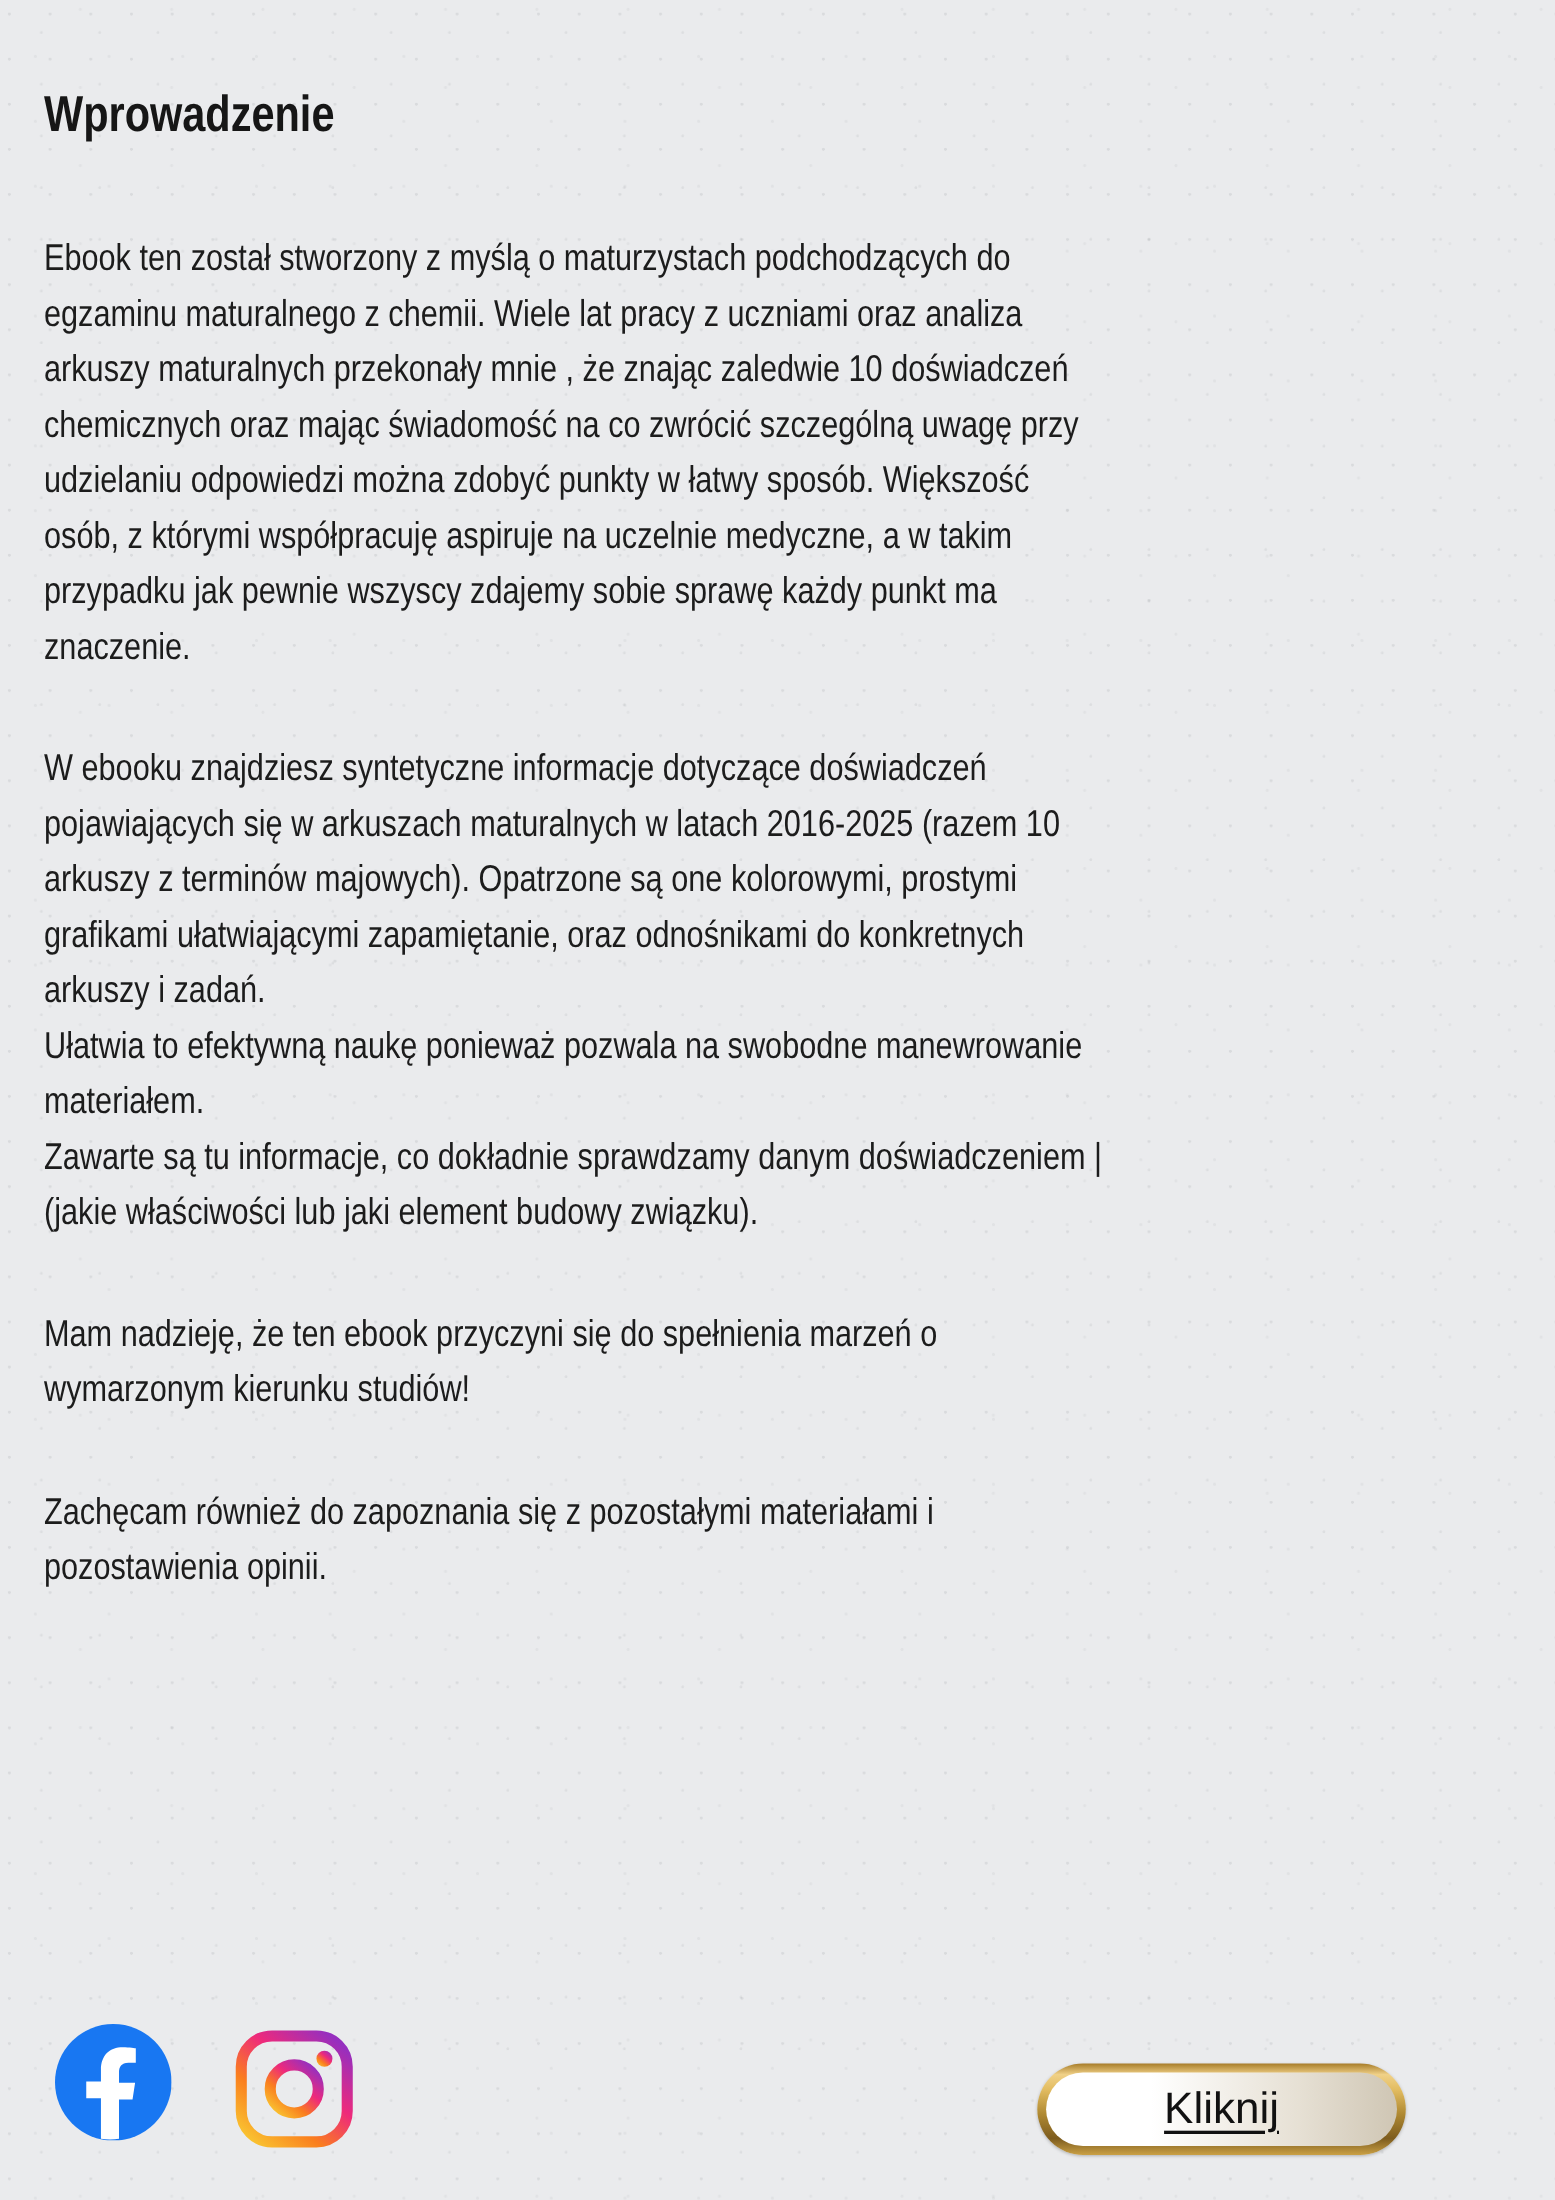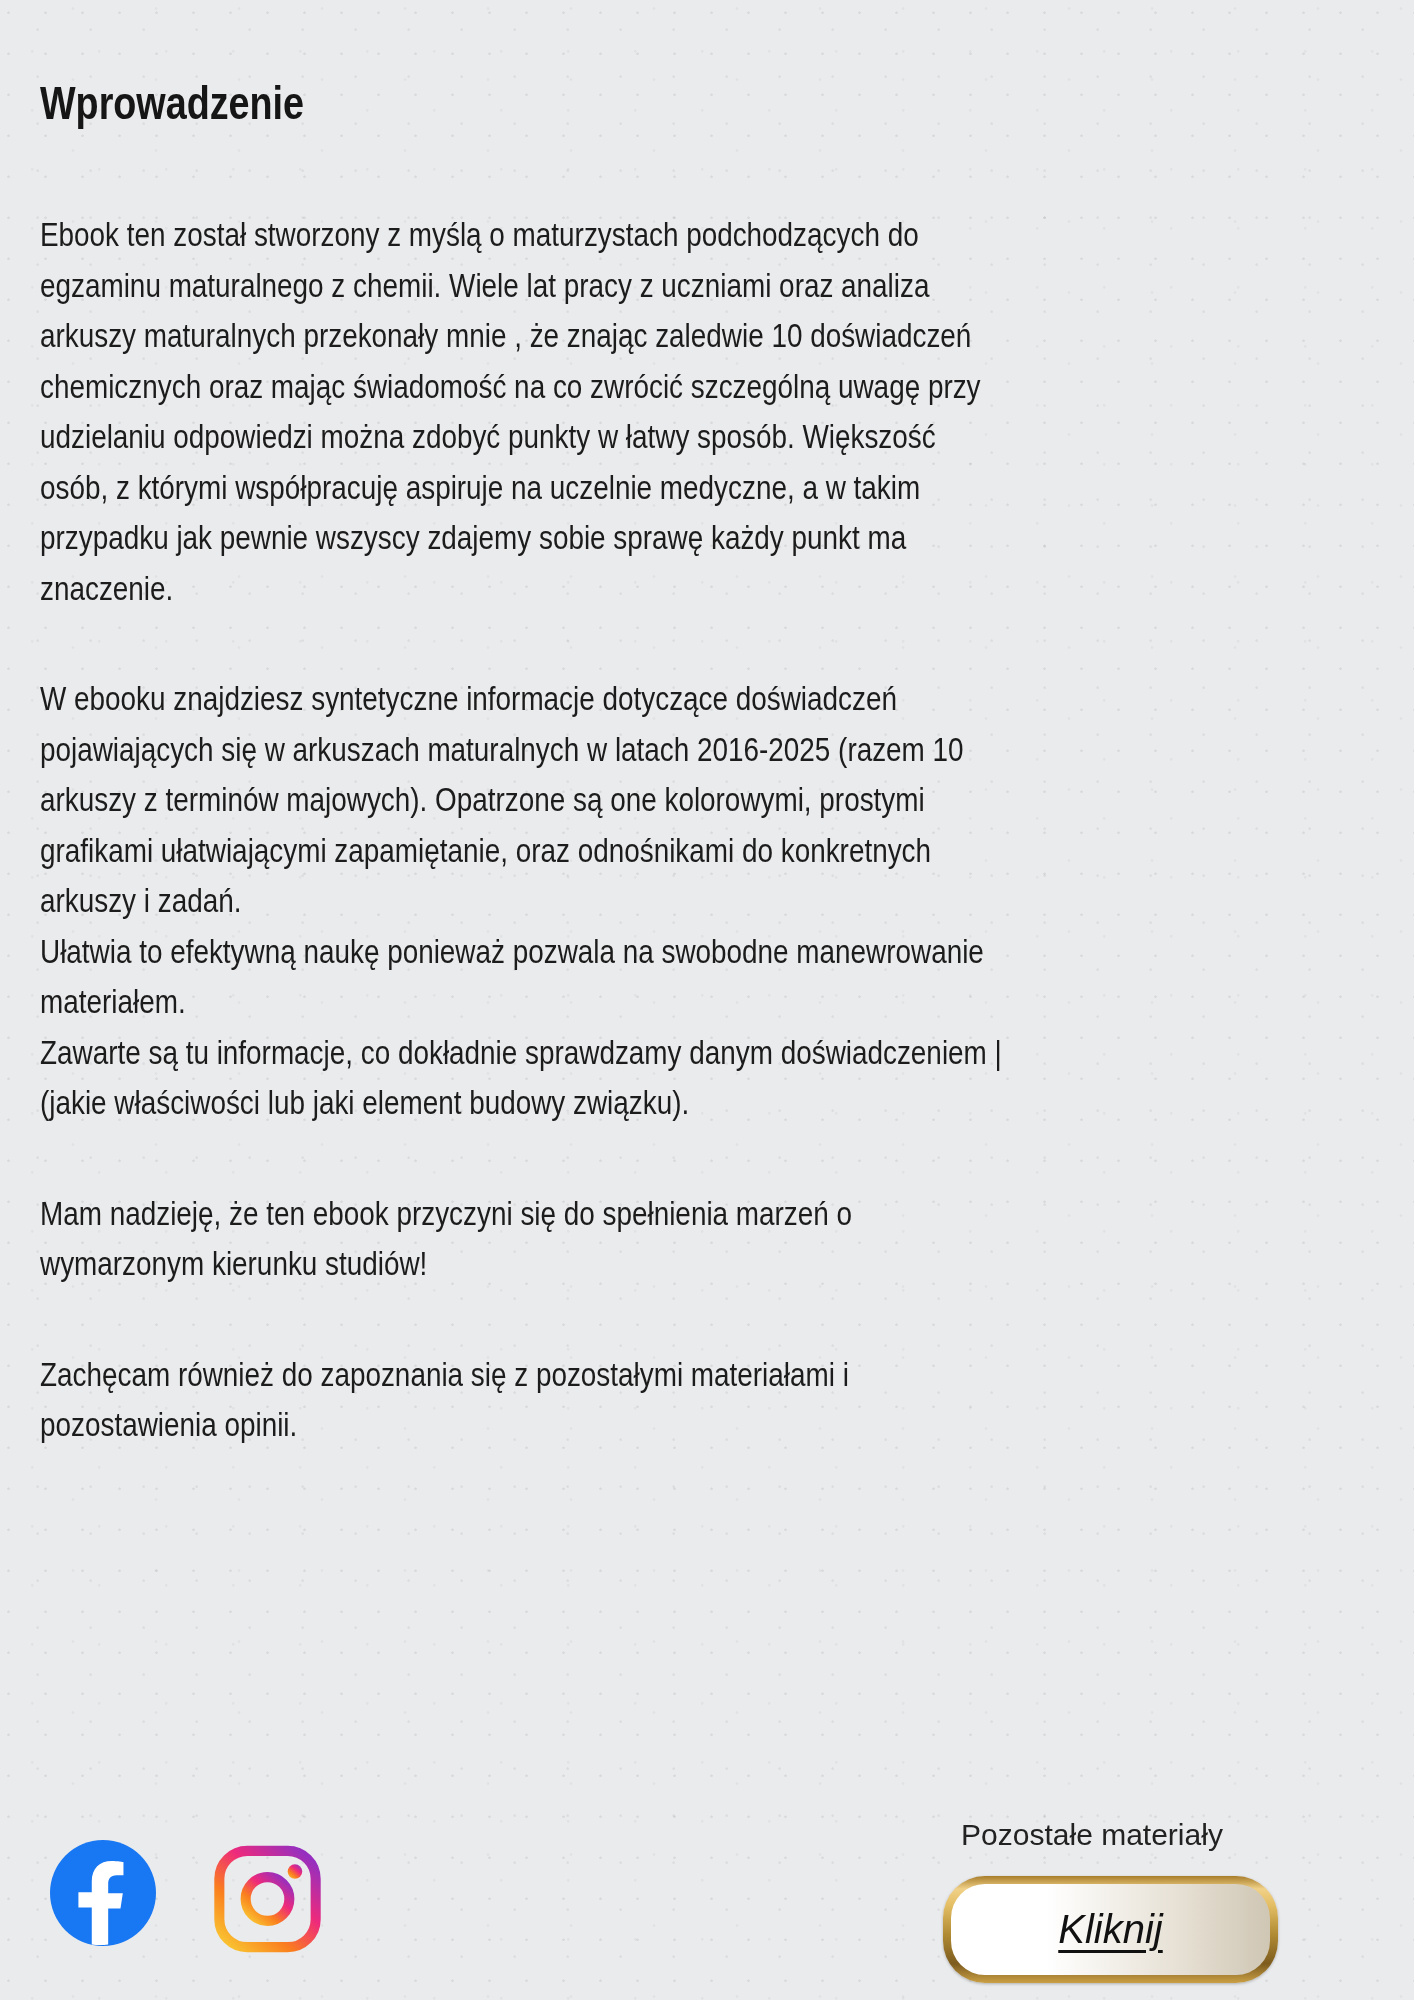--- a/index.html
+++ b/index.html
@@ -62,29 +62,28 @@
     text-align: center;
     font-size: 30px;
     color: #222222;
   }
 
   .gold-button {
     position: absolute;
     left: 943px;
     top: 1876px;
     width: 335px;
-    height: 107px;
+    height: 83px;
     border-radius: 42px;
     padding: 8px;
     background: linear-gradient(180deg,
       #a87d2a 0%, #f0d188 12%, #e3bd62 28%,
       #b08a33 55%, #7d5c1e 82%, #caa045 100%);
     box-shadow: 0 1px 3px rgba(0,0,0,0.25);
     cursor: pointer;
-    font-style: italic;
   }
   .gold-button .inner {
     width: 100%;
     height: 100%;
     border-radius: 34px;
     background: linear-gradient(90deg, #ffffff 0%, #ffffff 30%, #e6e0d4 72%, #cfc6b4 100%);
     display: flex;
     align-items: center;
     justify-content: center;
   }
@@ -142,21 +141,20 @@
           <stop offset="0.65" stop-color="#ee2a7b"></stop>
           <stop offset="1" stop-color="#962fbf"></stop>
         </linearGradient>
       </defs>
       <rect x="7" y="7" width="86" height="86" rx="25" ry="25" fill="none" stroke="url(#igGrad)" stroke-width="9"></rect>
       <circle cx="50" cy="50" r="19.5" fill="none" stroke="url(#igGrad)" stroke-width="9"></circle>
       <circle cx="74.5" cy="25.5" r="6.5" fill="url(#igGrad)"></circle>
     </svg>
   </span>
 
-  <div class="materials-label">Pozostałe materiały</div>
 
   <div class="gold-button">
     <div class="inner">
       <span class="label">Kliknij</span>
     </div>
   </div>
 
 </div>
 
 </body></html>

